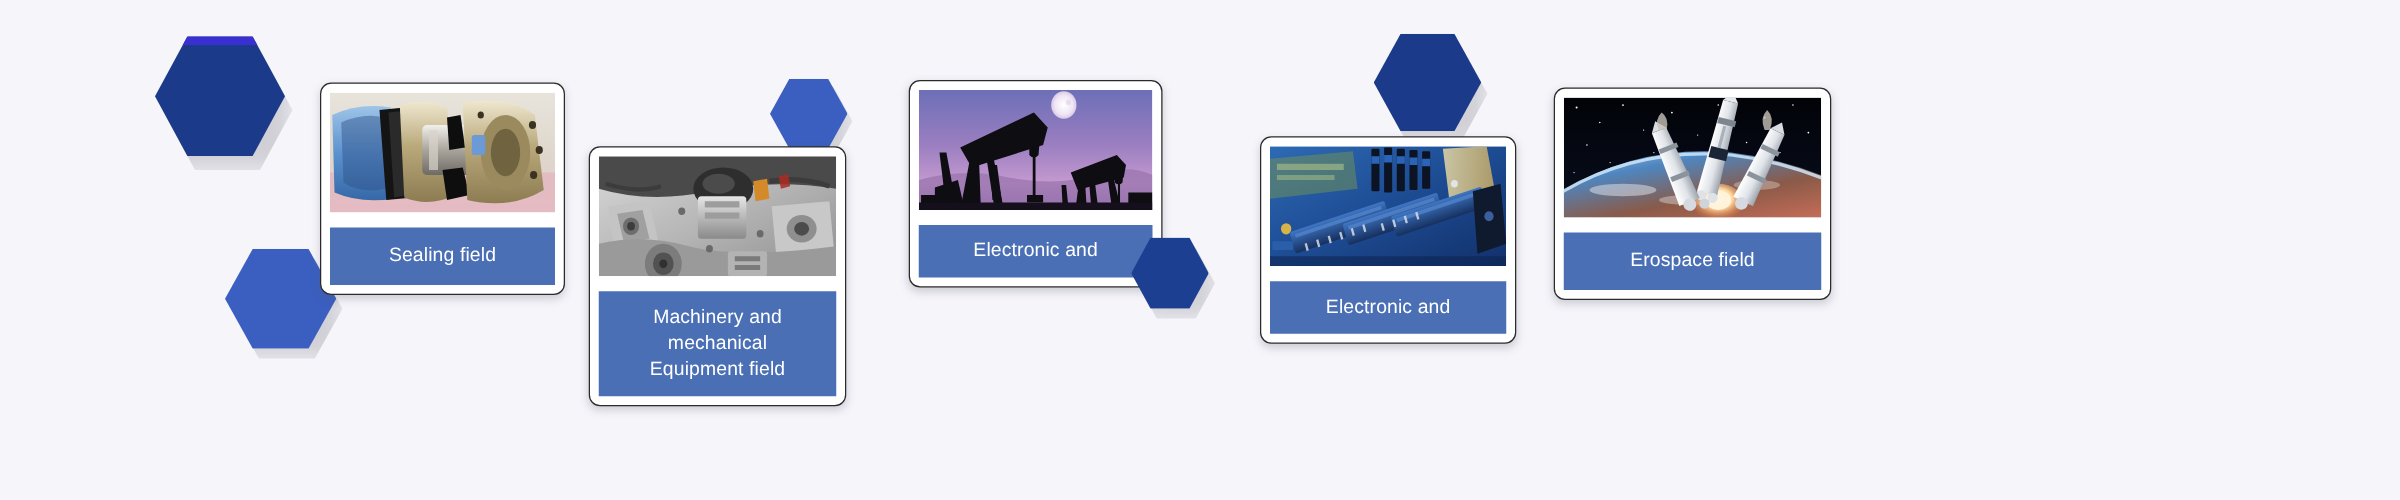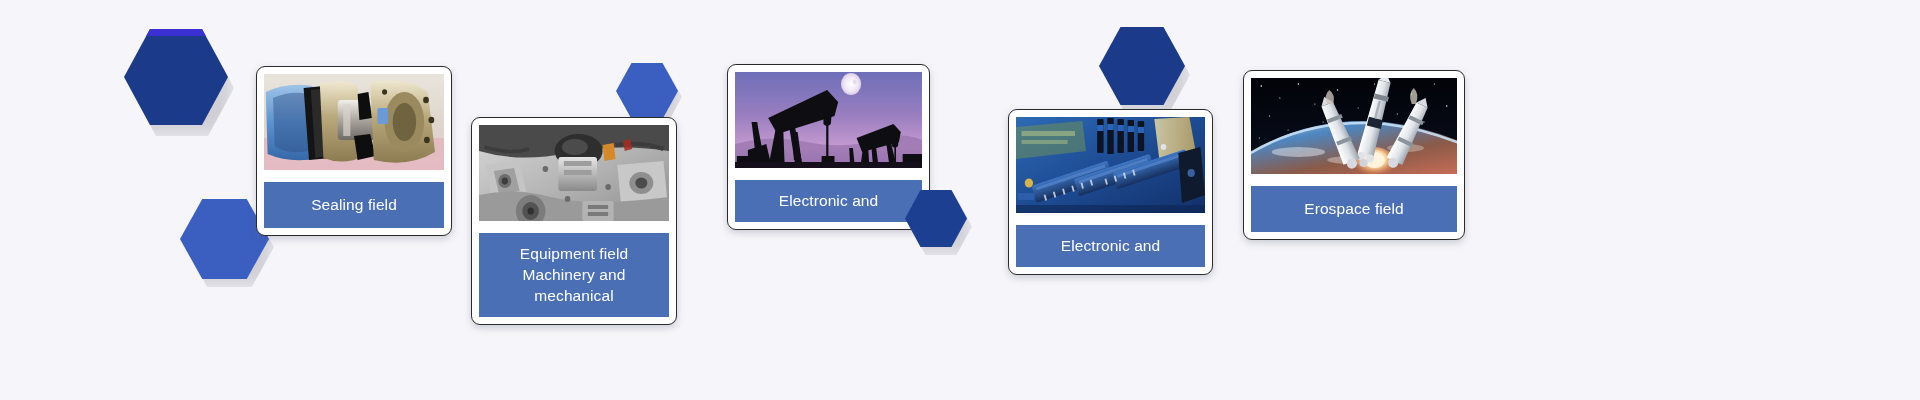--- a/index.html
+++ b/index.html
@@ -185,22 +185,22 @@
         <rect x="118" y="87" width="22" height="4" fill="#7a7a7a"></rect>
 
         <path d="M156 16 L 164 14 L 166 24 L 158 26 Z" fill="#aa2a22" opacity=".85"></path>
 
         <circle cx="72" cy="44" r="3" fill="#6a6a6a"></circle>
         <circle cx="140" cy="62" r="3" fill="#6a6a6a"></circle>
         <circle cx="96" cy="74" r="3" fill="#6a6a6a"></circle>
       </svg>
     </div>
     <div class="card-caption two-line">
+      <div>Machinery and mechanical</div>
       <div>Equipment field</div>
-      <div>Machinery and mechanical</div>
     </div>
   </div>
 
   <div class="card" style="left:727px;top:64px;width:203px;">
     <div class="card-img">
       <svg viewBox="0 0 203 96" preserveAspectRatio="none" aria-hidden="true">
         <defs>
           <linearGradient id="skyG" x1="0" y1="0" x2="0" y2="1">
             <stop offset="0%" stop-color="#6d6fb8"></stop>
             <stop offset="45%" stop-color="#9a7ec0"></stop>

